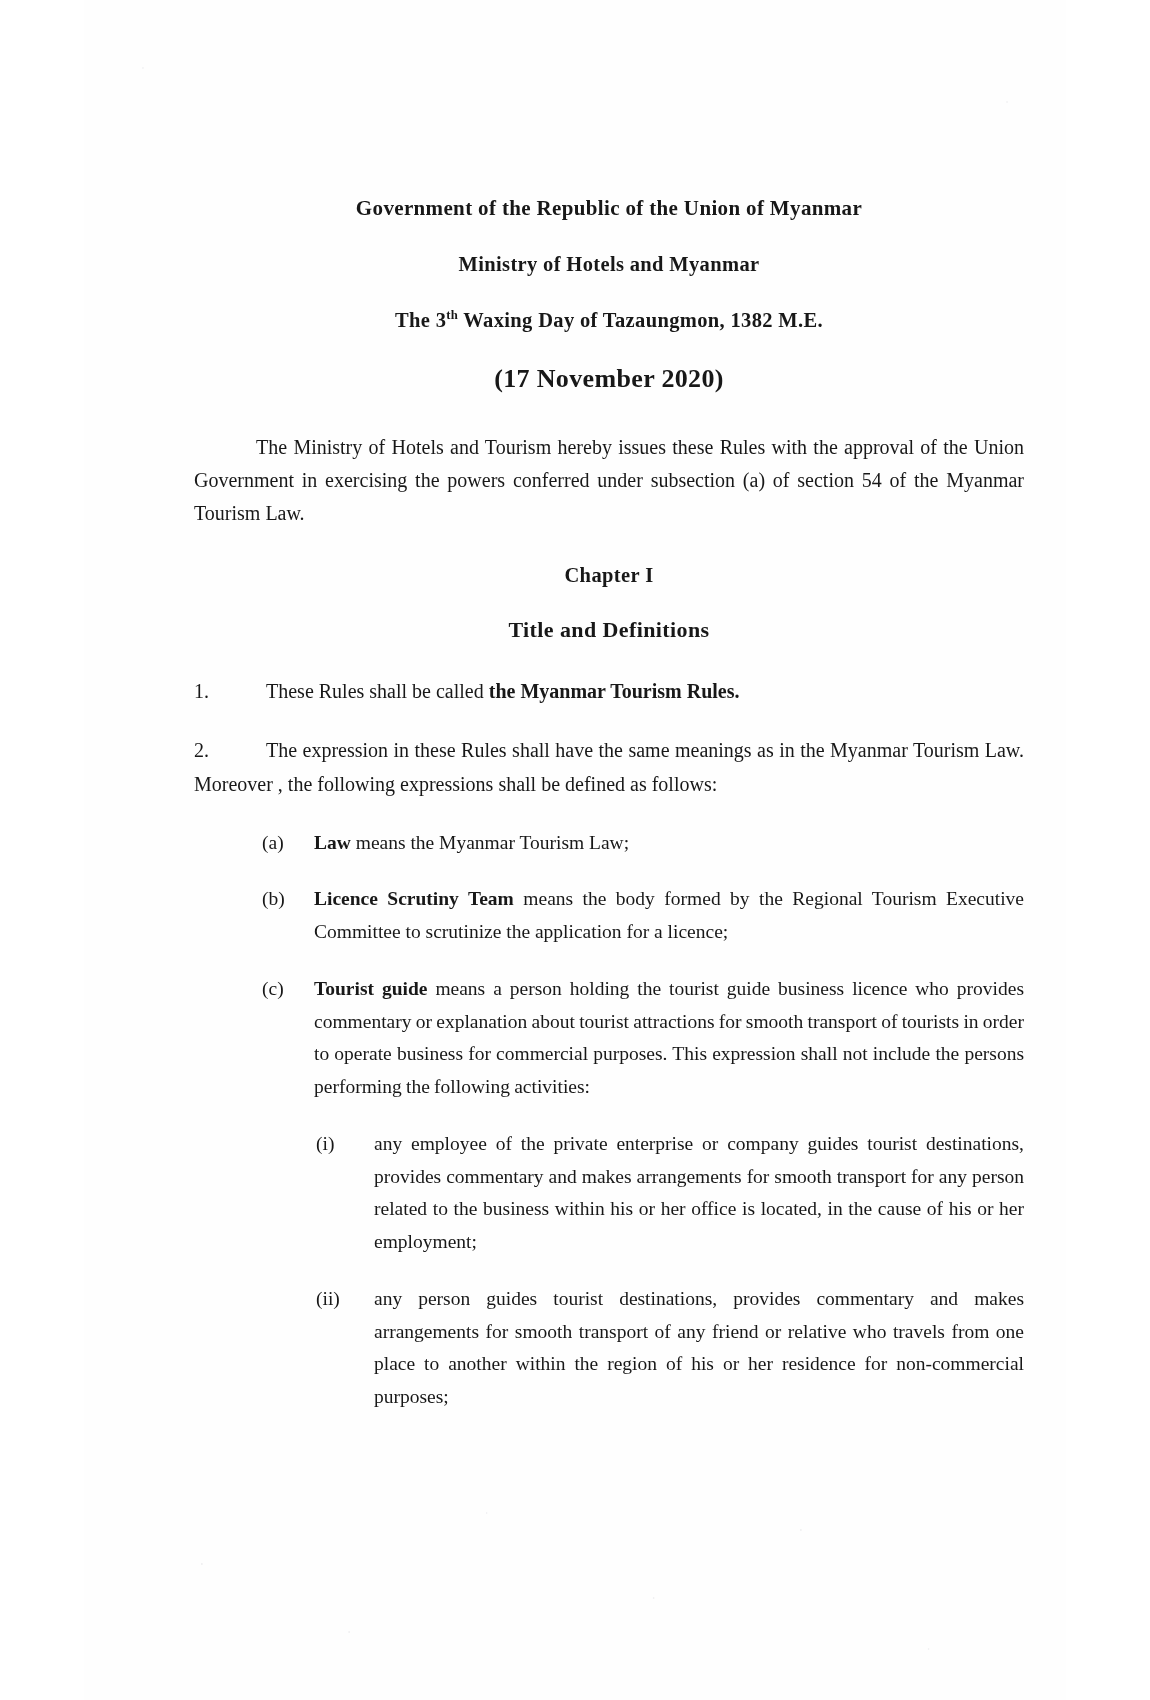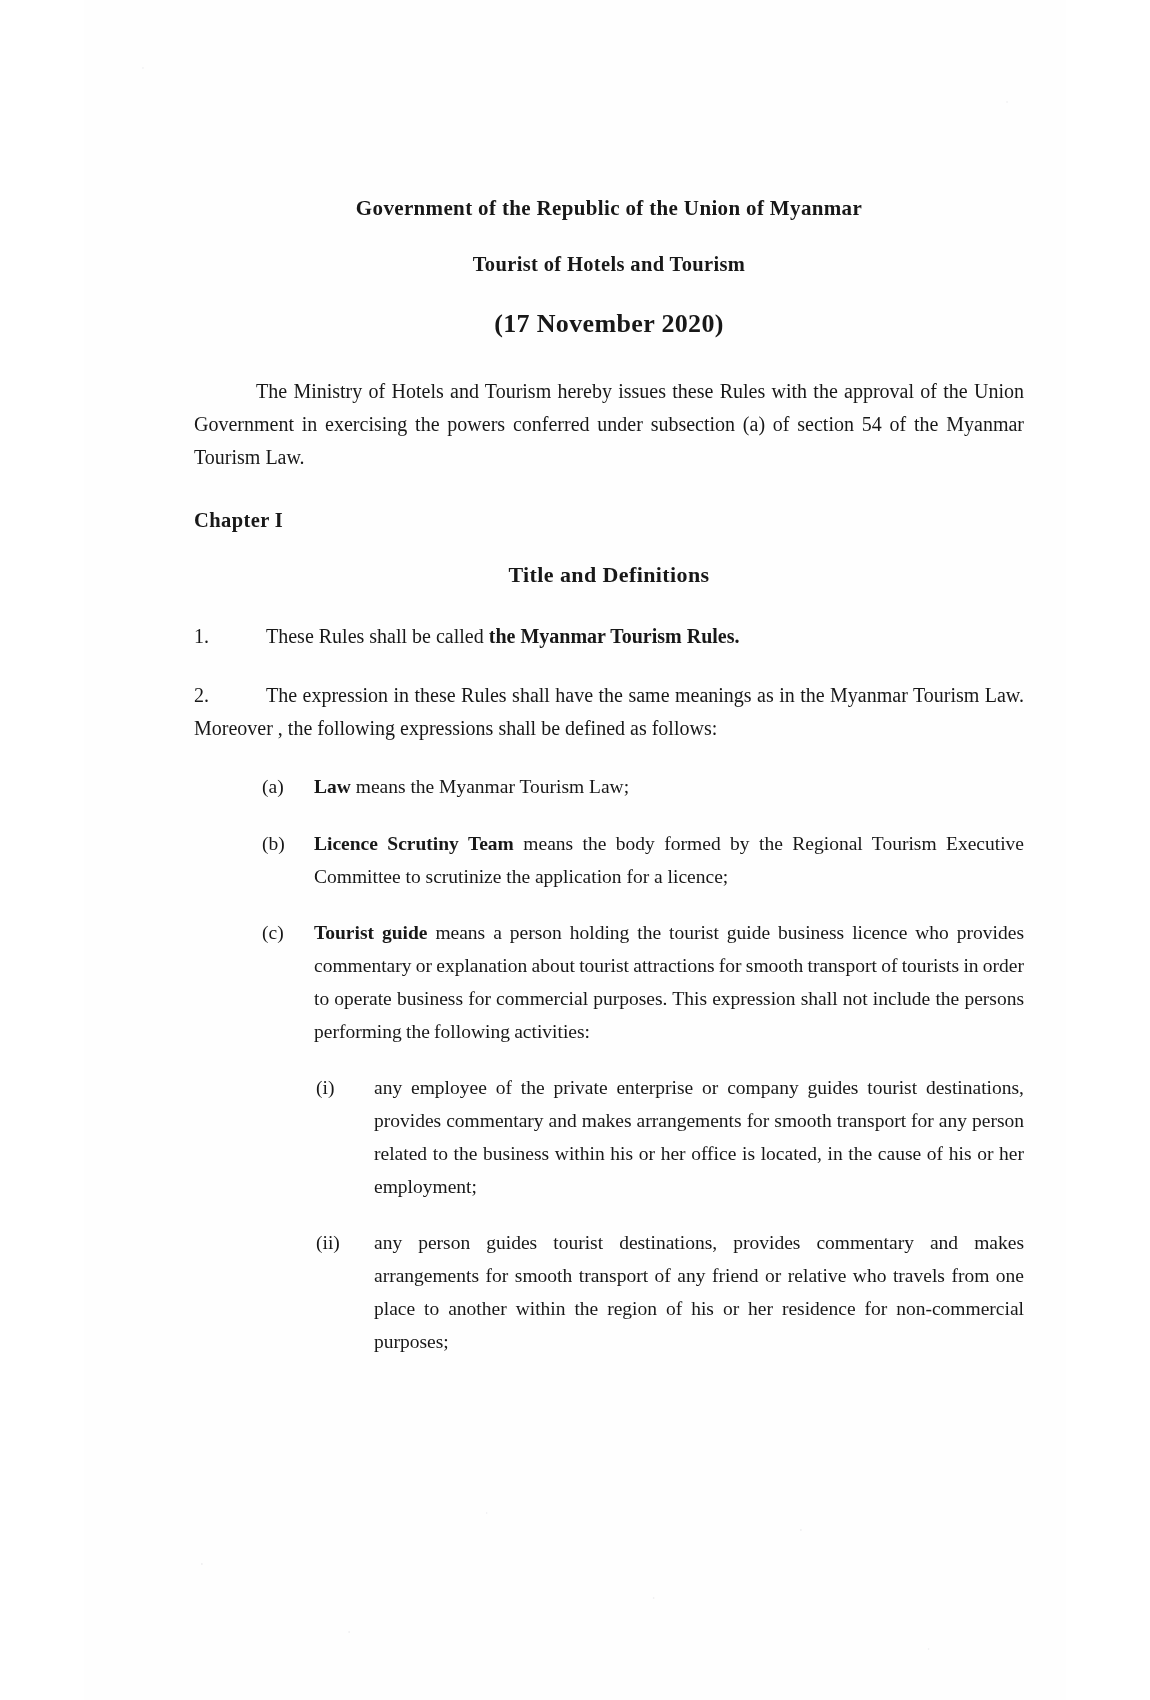--- a/index.html
+++ b/index.html
@@ -70,20 +70,21 @@
   .para {
     font-size: 20px;
     line-height: 1.66;
     text-align: justify;
     text-justify: inter-word;
     margin: 0 0 26px 0;
   }
   .para.first-indent { text-indent: 62px; }
 
   .chapter {
+    text-align: center;
     font-weight: bold;
     font-size: 20.5px;
     margin: 34px 0 30px 0;
     letter-spacing: 0.4px;
   }
   .chapter-sub {
     text-align: center;
     font-weight: bold;
     font-size: 22px;
     margin: 0 0 32px 0;
@@ -150,23 +151,24 @@
 </head>
 <body>
 
 <div class="page">
   <div class="speckle"></div>
 
   <div class="content">
 
     <div class="head-line head-1">Government of the Republic of the Union of Myanmar</div>
 
-    <div class="head-line head-2">Tourist of Hotels and Tourism</div>
-
-
+    <div class="head-line head-2">Ministry of Hotels and Myanmar</div>
+
+
+    <div class="head-line head-4"><span>The 3</span><span class="sup">th</span><span> Waxing Day of Tazaungmon, 1382 M.E.</span></div>
 
     <div class="head-line head-5">(17 November 2020)</div>
 
     <p class="para first-indent">The Ministry of Hotels and Tourism hereby issues these Rules with the approval of the Union Government in exercising the powers conferred under subsection (a) of section 54 of the Myanmar Tourism Law.</p>
 
     <div class="chapter">Chapter I</div>
 
     <div class="chapter-sub">Title and Definitions</div>
 
     <div class="rule">

